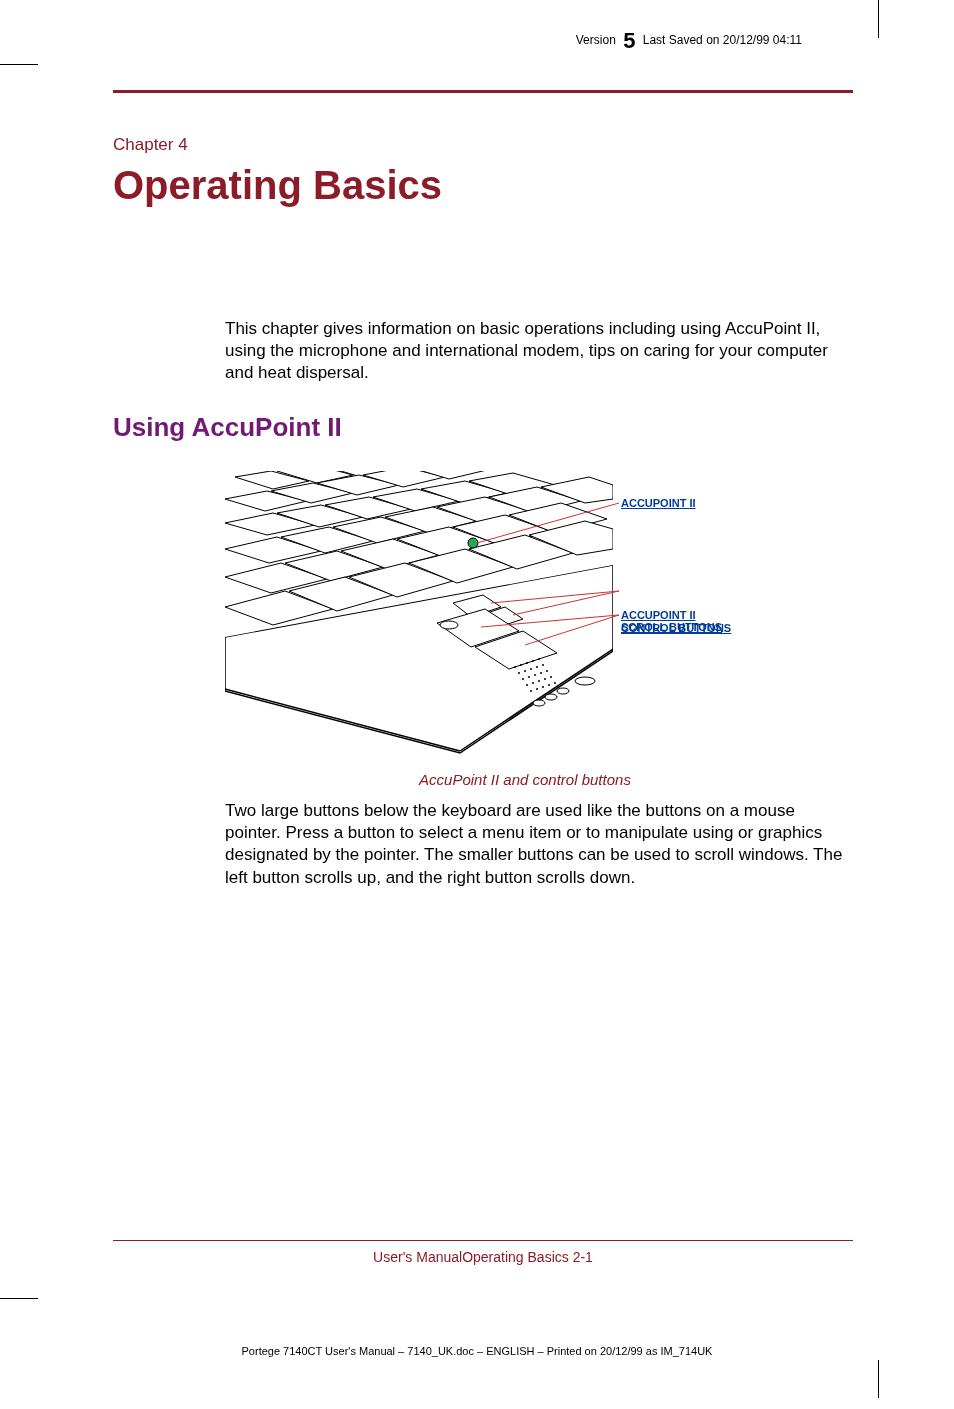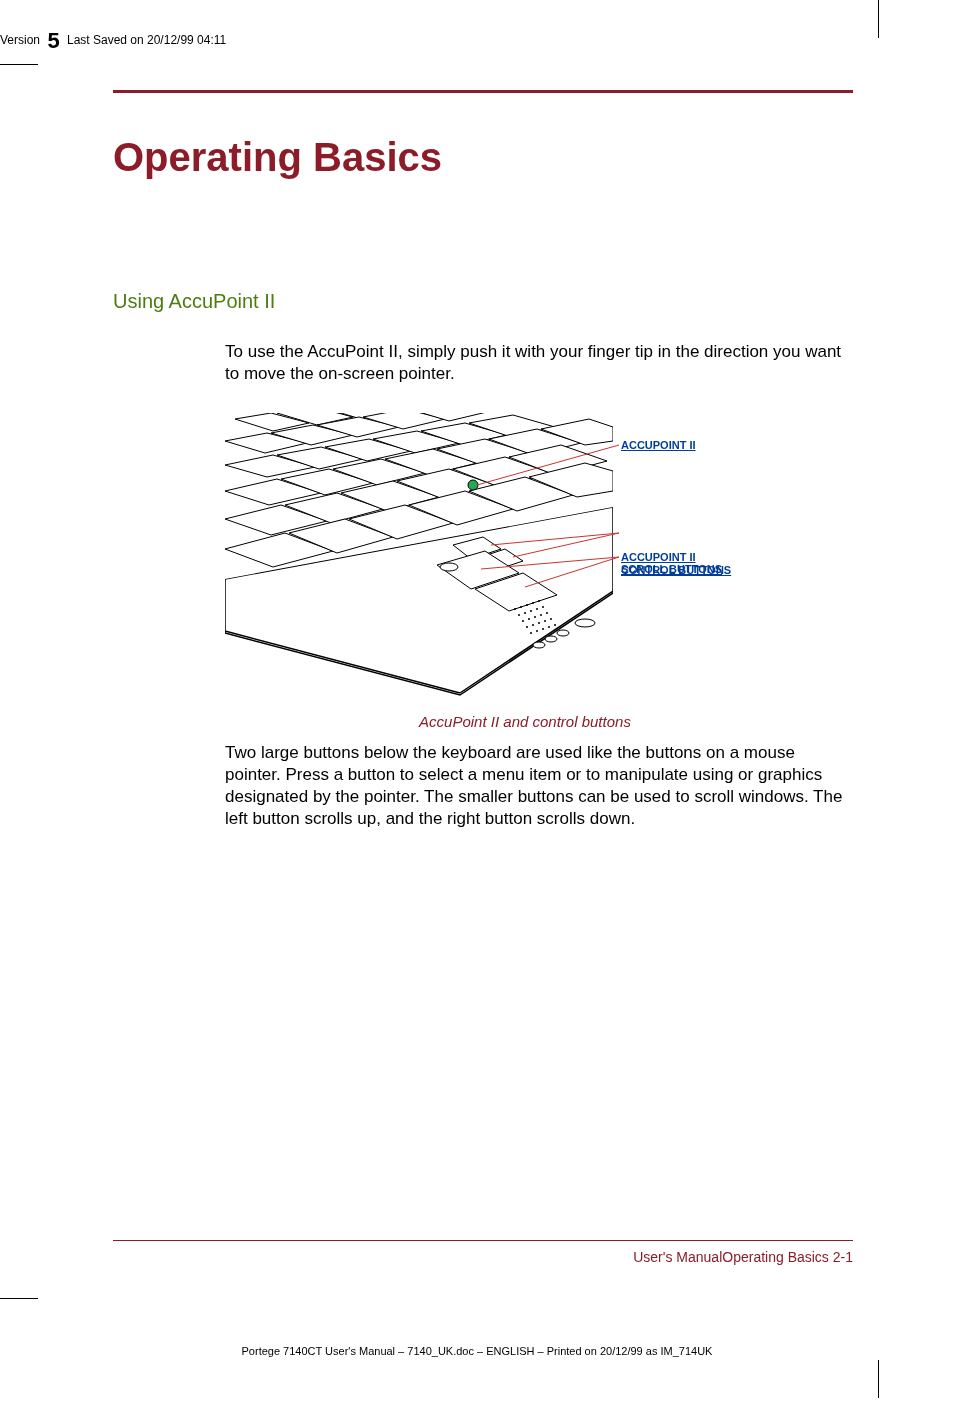--- a/index.html
+++ b/index.html
@@ -18,23 +18,24 @@
   }
   .crop-top-left-h { left: 0; top: 64px; width: 38px; height: 1px; }
   .crop-top-right-v { left: 878px; top: 0; width: 1px; height: 38px; }
   .crop-bottom-left-h { left: 0; top: 1298px; width: 38px; height: 1px; }
   .crop-bottom-right-v { left: 878px; top: 1360px; width: 1px; height: 38px; }
   .header {
     position: absolute;
     top: 28px;
     left: 0;
     width: 774px;
-    text-align: left;
+    text-align: right;
     font-size: 12px;
     color: #000;
+    padding-left: 28px;
   }
   .header .version-num {
     font-size: 22px;
     font-weight: bold;
     vertical-align: middle;
     padding: 0 4px;
   }
   .content-area {
     position: absolute;
     left: 113px;
@@ -56,23 +57,23 @@
     font-weight: bold;
     margin-bottom: 110px;
   }
   .body-text {
     margin-left: 112px;
     font-size: 17px;
     line-height: 1.3;
     margin-bottom: 28px;
   }
   .section-heading {
-    color: #4d7c0f;
-    font-size: 20px;
-    font-weight: normal;
+    color: #701a75;
+    font-size: 26px;
+    font-weight: bold;
     margin-bottom: 28px;
   }
   .figure-wrap {
     margin-left: 112px;
     margin-top: 12px;
     margin-bottom: 2px;
   }
   .figure-box {
     position: relative;
     width: 600px;
@@ -112,21 +113,21 @@
     left: 113px;
     top: 1240px;
     width: 740px;
   }
   .rule-bottom {
     border-top: 1px solid #8c1c27;
     margin-bottom: 8px;
   }
   .footer-row {
     display: flex;
-    justify-content: flex-end;
+    justify-content: center;
     color: #8c1c27;
     font-size: 14px;
   }
   .print-footer {
     position: absolute;
     left: 0;
     width: 954px;
     top: 1345px;
     text-align: center;
     font-size: 11px;
@@ -147,23 +148,24 @@
 <div class="crop-mark crop-bottom-right-v"></div>
 
 <div class="header">
   <span>Version</span>
   <span class="version-num">5</span>
   <span>Last Saved on 20/12/99 04:11</span>
 </div>
 
 <div class="content-area">
   <div class="rule-top"></div>
+  <div class="chapter-label">Chapter 4</div>
   <div class="chapter-title">Operating Basics</div>
+  <div class="body-text">This chapter gives information on basic operations including using AccuPoint II, using the microphone and international modem, tips on caring for your computer and heat dispersal.</div>
   <div class="section-heading">Using AccuPoint II</div>
-  <div class="body-text">To use the AccuPoint II, simply push it with your finger tip in the direction you want to move the on-screen pointer.</div>
 
   <div class="figure-wrap">
     <div class="figure-box">
       <svg class="keyboard-svg" width="600" height="292" viewBox="0 0 600 292">
         <defs>
           <clipPath id="clip">
               <rect x="0" y="0" width="388" height="292"></rect>
             </clipPath>
         </defs>
         <g clip-path="url(#clip)">

